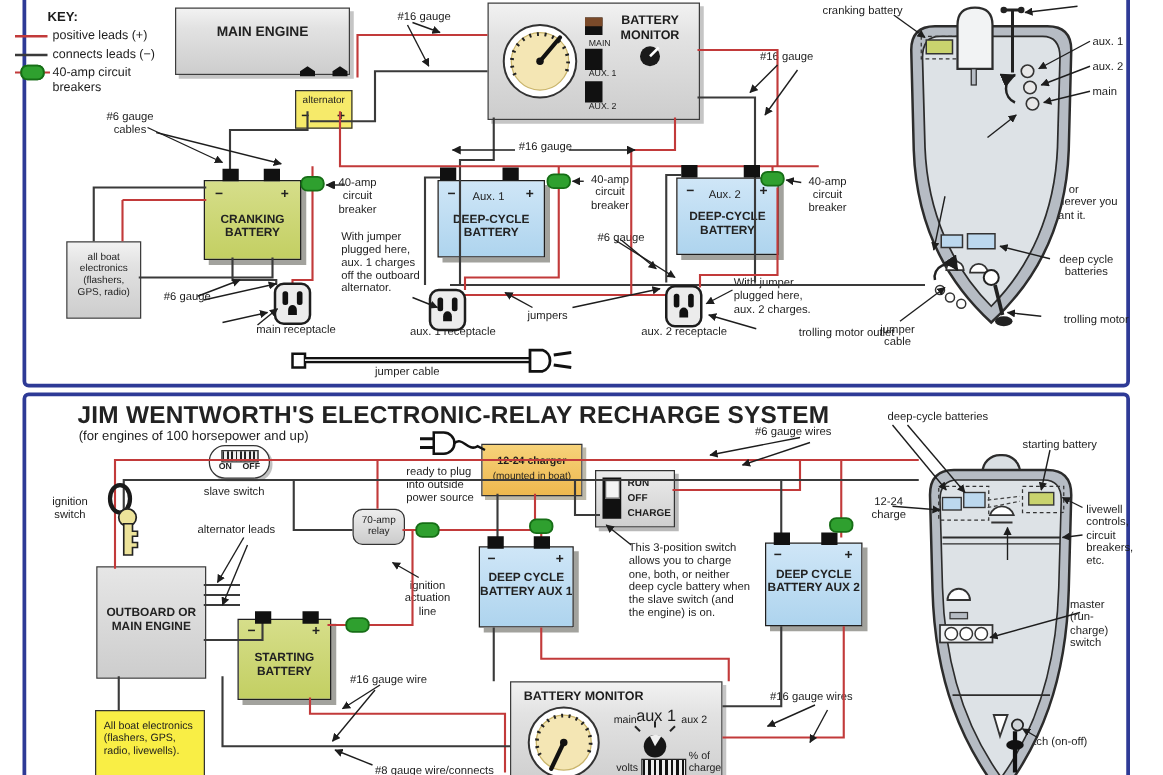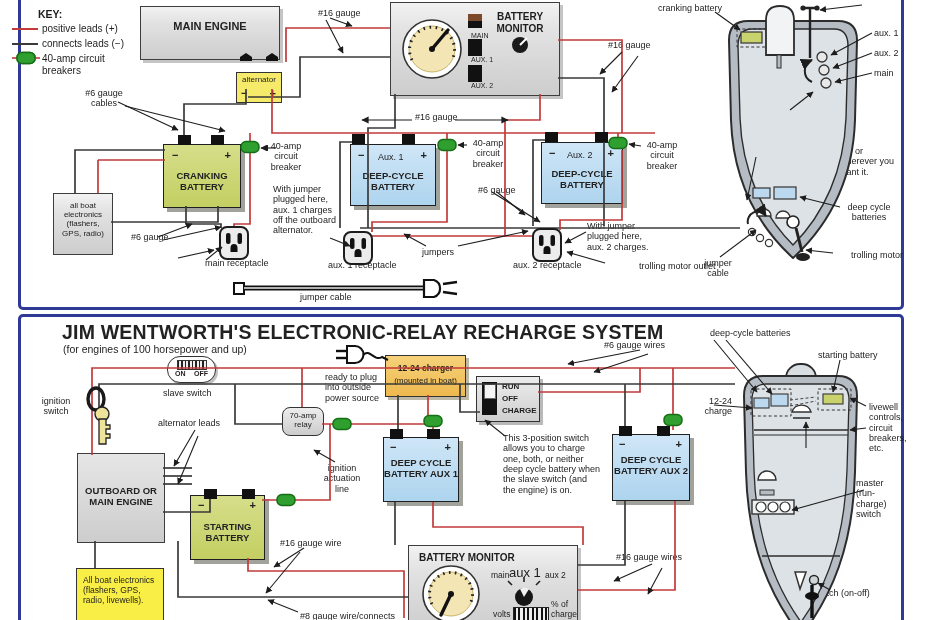--- a/index.html
+++ b/index.html
@@ -189,21 +189,21 @@
     <div class="lbl" style="left:82px;top:25px;font-size:8.5px;">main</div>
     <div class="lbl" style="left:100px;top:20px;font-size:13px;">aux 1</div>
     <div class="lbl" style="left:136px;top:25px;font-size:8.5px;">aux 2</div>
     <div class="lbl" style="left:84px;top:64px;font-size:8.5px;">volts</div>
     <div class="voltbar" style="left:104px;top:61px;width:34px;height:12px;"></div>
     <div class="lbl" style="left:142px;top:54px;width:26px;font-size:8.5px;">% of charge</div>
   </div>
 
   <div class="lbl" style="left:698px;top:328px;padding-left:12px;">deep-cycle batteries</div>
   <div class="lbl" style="left:818px;top:350px;">starting battery</div>
-  <div class="lbl r" style="left:690px;top:396px;width:42px;">12-24 charge</div>
+  <div class="lbl r" style="left:690px;top:396px;width:42px;text-align:center;">12-24 charge</div>
   <div class="lbl" style="left:869px;top:402px;width:40px;">livewell controls, circuit breakers, etc.</div>
   <div class="lbl c" style="left:772px;top:450px;width:62px;">cables connecting batteries (under deck)</div>
   <div class="lbl" style="left:856px;top:478px;width:48px;">master (run-charge) switch</div>
   <div class="lbl" style="left:790px;top:588px;">slave switch (on-off)</div>
 
   <svg class="overlay" width="930" height="620" viewBox="0 0 930 620">
     <defs>
       <marker id="ah" markerWidth="7" markerHeight="6" refX="5.5" refY="3" orient="auto">
         <path d="M0,0 L6,3 L0,6 Z" fill="#1d1d1d"></path>
       </marker>

